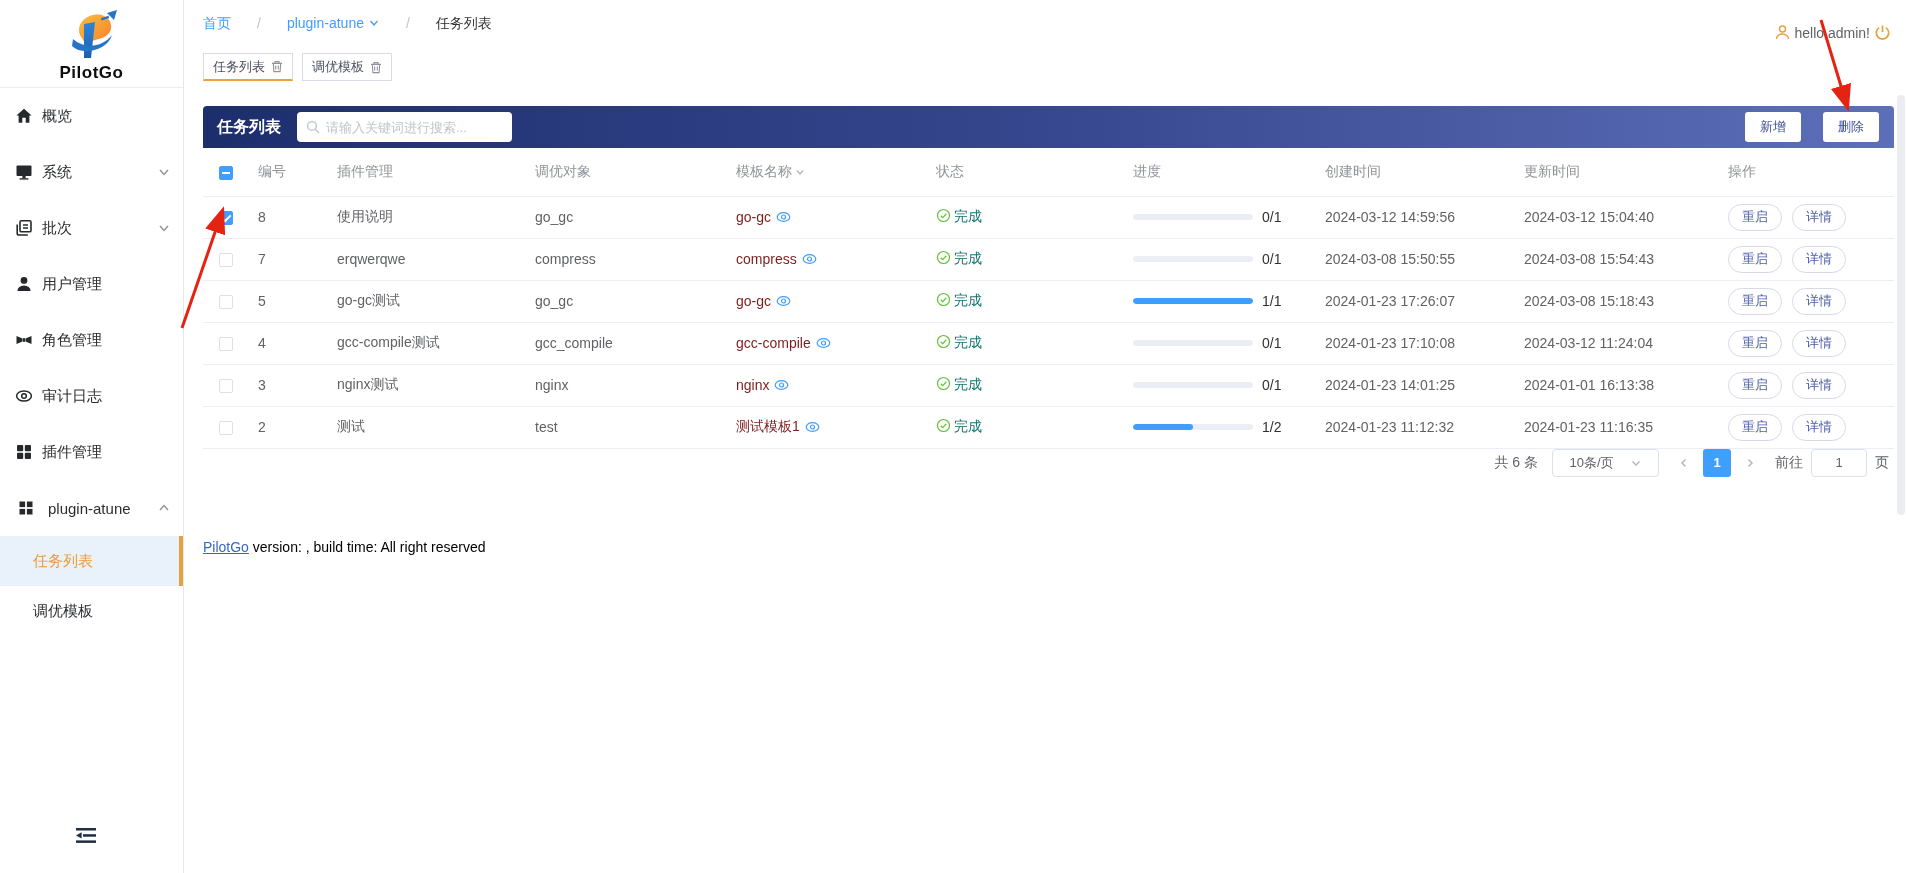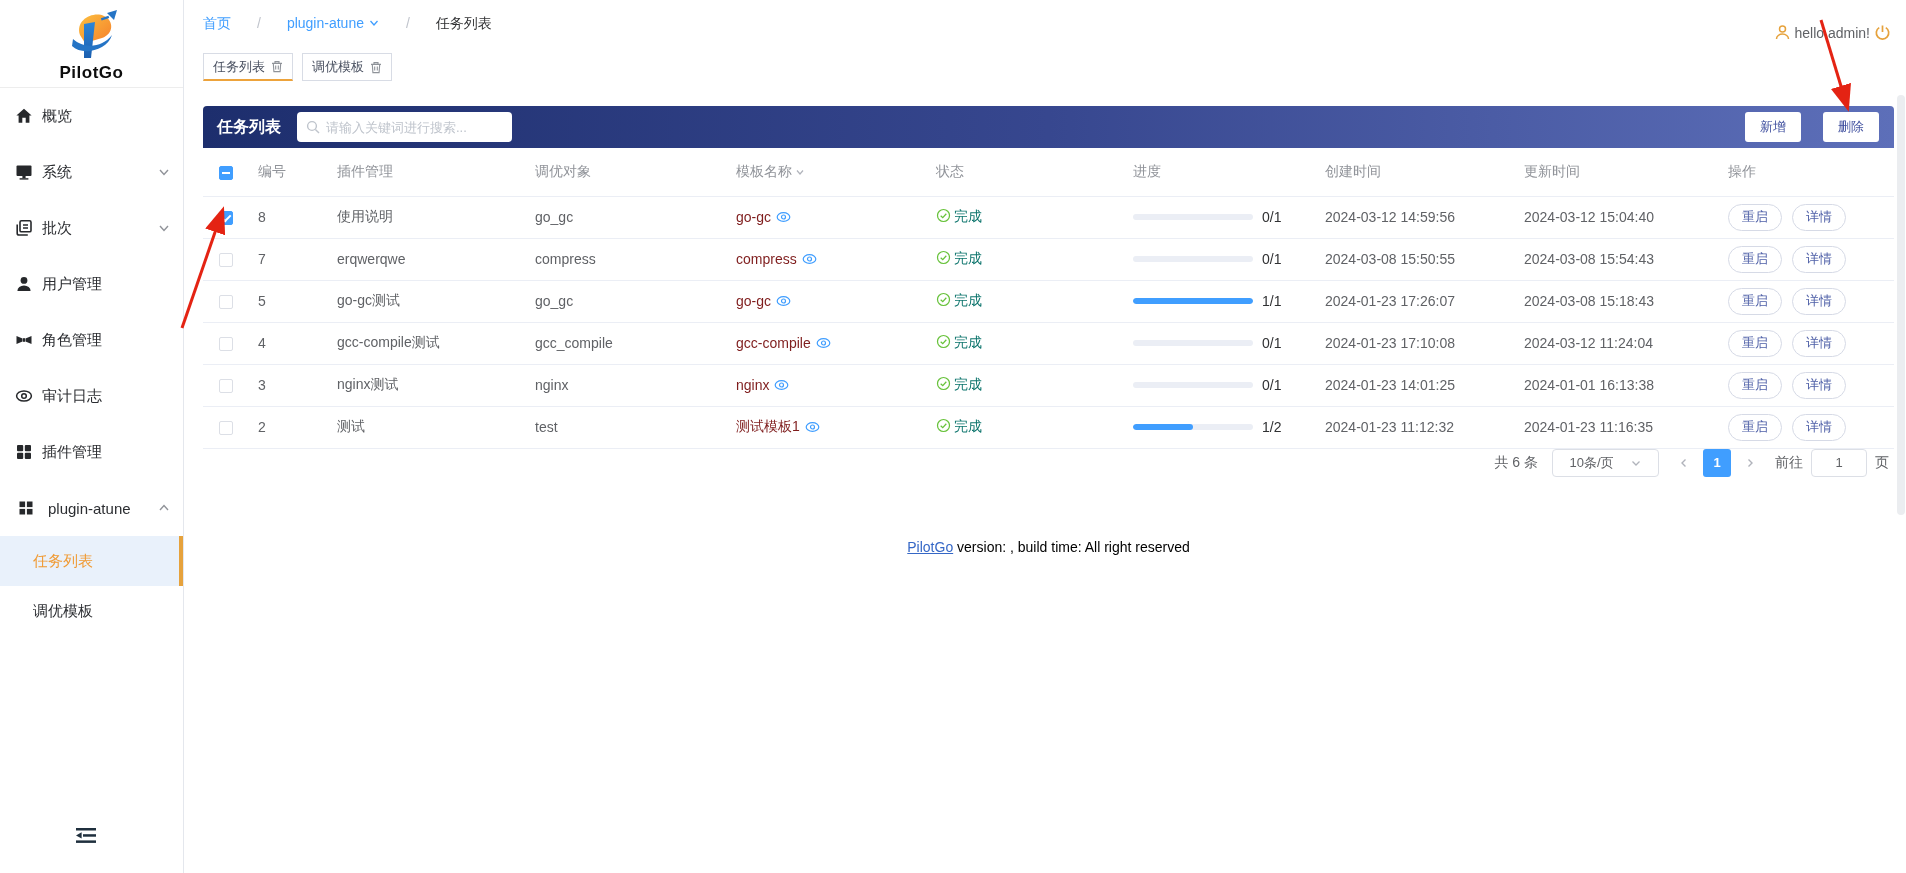--- a/index.html
+++ b/index.html
@@ -68,21 +68,21 @@
   .pill { border:1px solid #d6dae6; border-radius:14px; padding:0 13px; height:27px; font-size:13px; color:#5061a8; background:#fff; cursor:pointer; font-family:inherit; }
 
   .pagination { display:flex; align-items:center; justify-content:flex-end; gap:14px; font-size:14px; color:#606266; padding-right:5px; }
   .page-size { width:107px; height:28px; border:1px solid #dcdfe6; border-radius:4px; display:flex; align-items:center; justify-content:center; gap:16px; font-size:13px; color:#606266; cursor:pointer; }
   .pager { display:flex; align-items:center; gap:8px; }
   .pager-arrow { width:22px; height:28px; display:flex; align-items:center; justify-content:center; cursor:pointer; }
   .page-num { width:28px; height:28px; background:#409eff; color:#fff; border-radius:3px; display:flex; align-items:center; justify-content:center; font-size:13px; font-weight:bold; cursor:pointer; }
   .goto-group { display:flex; align-items:center; gap:8px; }
   .goto-input { width:56px; height:28px; border:1px solid #dcdfe6; border-radius:4px; text-align:center; font-size:13px; color:#606266; outline:none; }
 
-  .footer { margin-top:62px; text-align:center; font-size:14px; color:#000; }
+  .footer { margin-top:62px; font-size:14px; color:#000; }
   .footer a { color:#3567c6; text-decoration:underline; cursor:pointer; }
 
   .scrollbar-thumb { position:absolute; right:1px; top:95px; width:8px; height:420px; background:#ebedf0; border-radius:4px; }
 
   .annotations { position:absolute; left:0; top:0; pointer-events:none; z-index:50; }
 </style>
 </head>
 <body>
 
 <div class="app">

